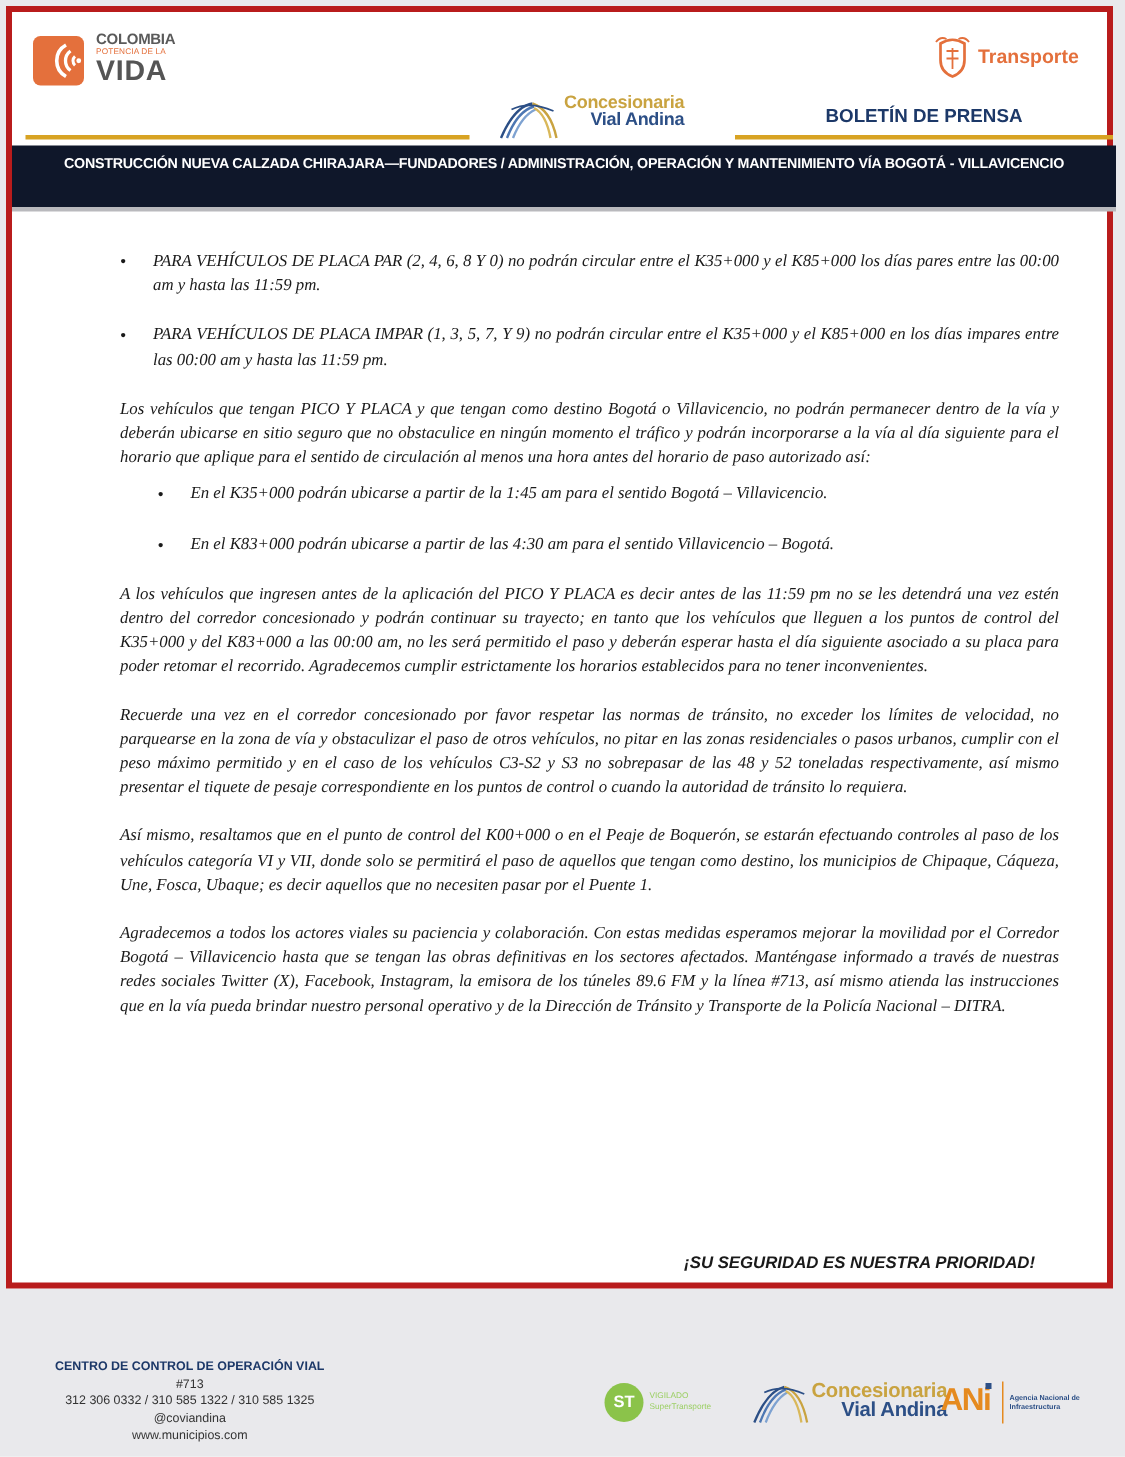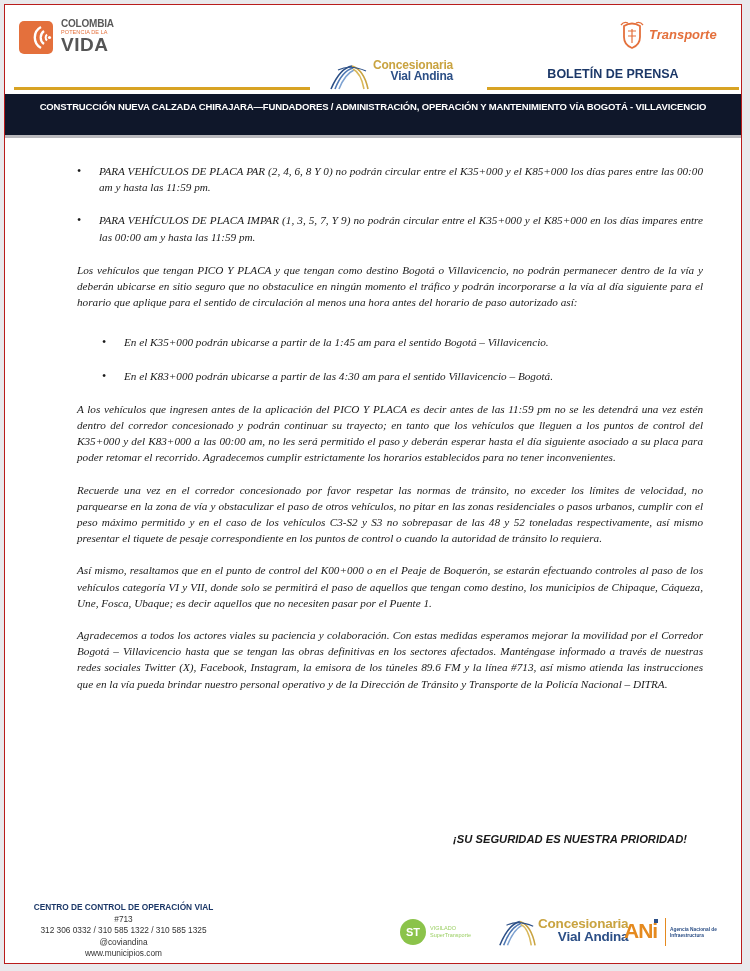--- a/index.html
+++ b/index.html
@@ -1,33 +1,33 @@
 <!DOCTYPE html>
 <html><head>
 <meta charset="utf-8">
 <style>
   * { box-sizing: border-box; margin: 0; padding: 0; }
   html, body { width: 750px; height: 971px; overflow: hidden; background: #e9e9ec; }
   body { font-family: "Liberation Sans", sans-serif; color: #1a1a1a; position: relative; }
 
   .page {
-    position: absolute; left: 4px; top: 4px; width: 738px; height: 960px;
-    background: #ffffff; border: 1px solid #b91c1c;
+    position: absolute; left: 4px; top: 4px; width: 738px; height: 855px;
+    background: #ffffff; border: 4px solid #b91c1c;
   }
 
   
   .hdr-colombia { position: absolute; left: 14px; top: 13px; width: 110px; height: 40px; }
   .col-mark { position: absolute; left: 0; top: 3px; width: 34px; height: 33px; background: #e4703c; border-radius: 5px; overflow: hidden; }
   .col-mark svg { position: absolute; left: 0; top: 0; }
   .col-text { position: absolute; left: 42px; top: 1px; font-family: "Liberation Sans", sans-serif; color: #555; }
   .col-l1 { font-size: 10px; font-weight: bold; letter-spacing: -0.2px; line-height: 10px; color: #5a5a5a; }
   .col-l2 { font-size: 5.5px; color: #e4703c; line-height: 7px; letter-spacing: 0.1px; }
   .col-l3 { font-size: 19px; font-weight: bold; line-height: 18px; color: #555; letter-spacing: 0.5px; }
 
-  .hdr-transporte { position: absolute; left: 614px; top: 13px; width: 120px; height: 34px; font-style: italic; }
+  .hdr-transporte { position: absolute; left: 614px; top: 13px; width: 120px; height: 34px; }
   .shield { position: absolute; left: 0; top: 2px; }
   .trans-text { position: absolute; left: 30px; top: 9px; font-size: 13px; font-weight: bold; color: #e4703c; }
 
   .gold-line-left { position: absolute; left: 9px; top: 82px; width: 296px; height: 3px; background: #d8a323; }
   .cva-logo { position: absolute; left: 323px; top: 55px; width: 150px; height: 32px; }
   .cva-arch { position: absolute; left: 0; top: 2px; }
   .cva-text { position: absolute; left: 45px; top: 0; text-align: right; font-weight: bold; line-height: 11px; }
   .cva-l1 { font-size: 12px; color: #c9a340; letter-spacing: -0.2px; }
   .cva-l2 { font-size: 12px; color: #2c4f86; letter-spacing: -0.2px; }
 
@@ -45,21 +45,21 @@
   
   .content {
     position: absolute; left: 72px; top: 158px; width: 626px;
     font-family: Liberation Serif, serif; font-style: italic;
     font-size: 11.2px; line-height: 16.2px; color: #1a1a1a; text-align: justify;
   }
   .bullet-list { list-style: none; }
   .bullet-list li { position: relative; padding-left: 22px; }
   .bullet-list li::before { content: "•"; position: absolute; left: 0; top: 0; font-style: normal; font-size: 12px; }
   .list-a li { margin-bottom: 17px; }
-  .list-b { padding-left: 25px; margin-top: 24px; }
+  .list-b { padding-left: 25px; margin-top: 8px; }
   .list-b li { margin-bottom: 17px; }
   .para { margin-bottom: 16px; }
 
   .slogan {
     position: absolute; left: 380px; top: 828px; width: 302px; text-align: right;
     font-size: 11.2px; font-weight: bold; font-style: italic; color: #1a1a1a;
   }
 
   
   .footer-contact {

